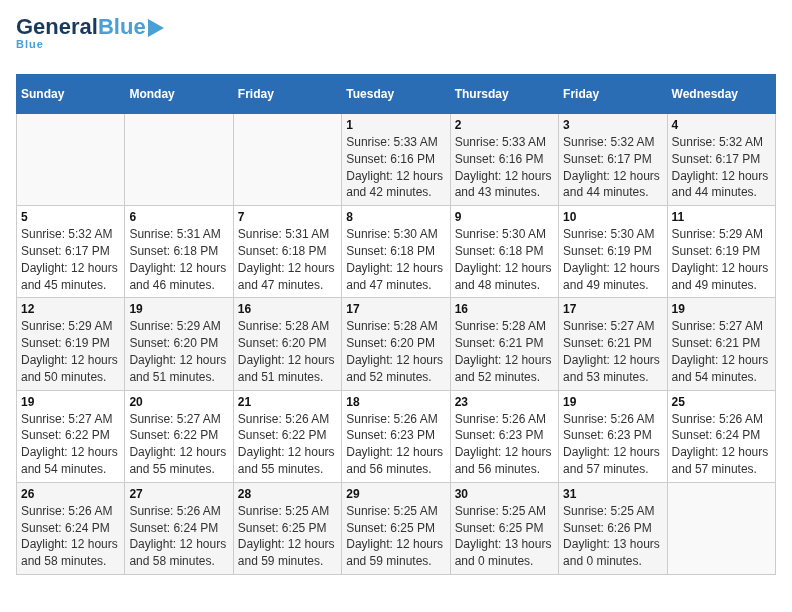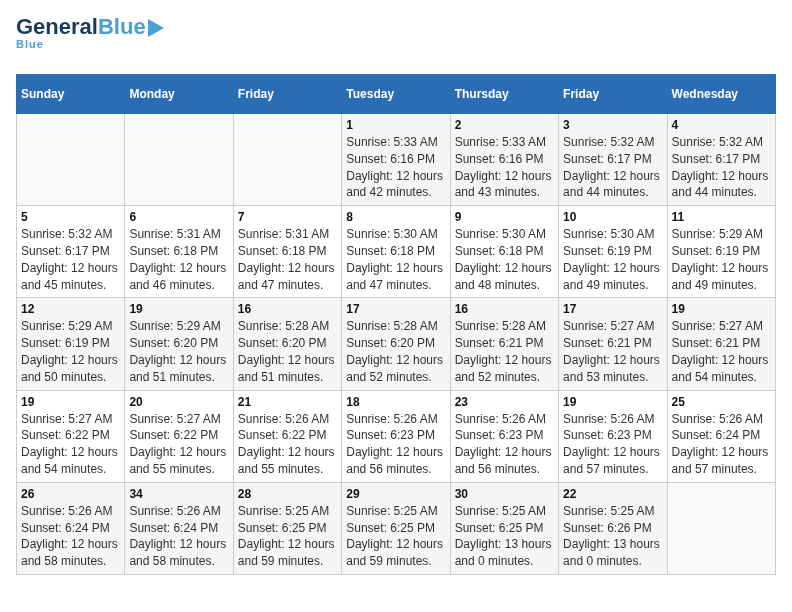--- a/index.html
+++ b/index.html
@@ -281,21 +281,21 @@
       </td>
       </tr>
       <tr>
         <td>
         <div class="day-num">26</div>
         <div class="day-info">
           Sunrise: 5:26 AM<br>Sunset: 6:24 PM<br>Daylight: 12 hours and 58 minutes.
         </div>
       </td>
         <td>
-        <div class="day-num">34</div>
+        <div class="day-num">27</div>
         <div class="day-info">
           Sunrise: 5:26 AM<br>Sunset: 6:24 PM<br>Daylight: 12 hours and 58 minutes.
         </div>
       </td>
         <td>
         <div class="day-num">28</div>
         <div class="day-info">
           Sunrise: 5:25 AM<br>Sunset: 6:25 PM<br>Daylight: 12 hours and 59 minutes.
         </div>
       </td>
@@ -305,21 +305,21 @@
           Sunrise: 5:25 AM<br>Sunset: 6:25 PM<br>Daylight: 12 hours and 59 minutes.
         </div>
       </td>
         <td>
         <div class="day-num">30</div>
         <div class="day-info">
           Sunrise: 5:25 AM<br>Sunset: 6:25 PM<br>Daylight: 13 hours and 0 minutes.
         </div>
       </td>
         <td>
-        <div class="day-num">22</div>
+        <div class="day-num">31</div>
         <div class="day-info">
           Sunrise: 5:25 AM<br>Sunset: 6:26 PM<br>Daylight: 13 hours and 0 minutes.
         </div>
       </td>
         <td class="empty"></td>
       </tr>
     </tbody>
 </table>
 
 </body></html>

